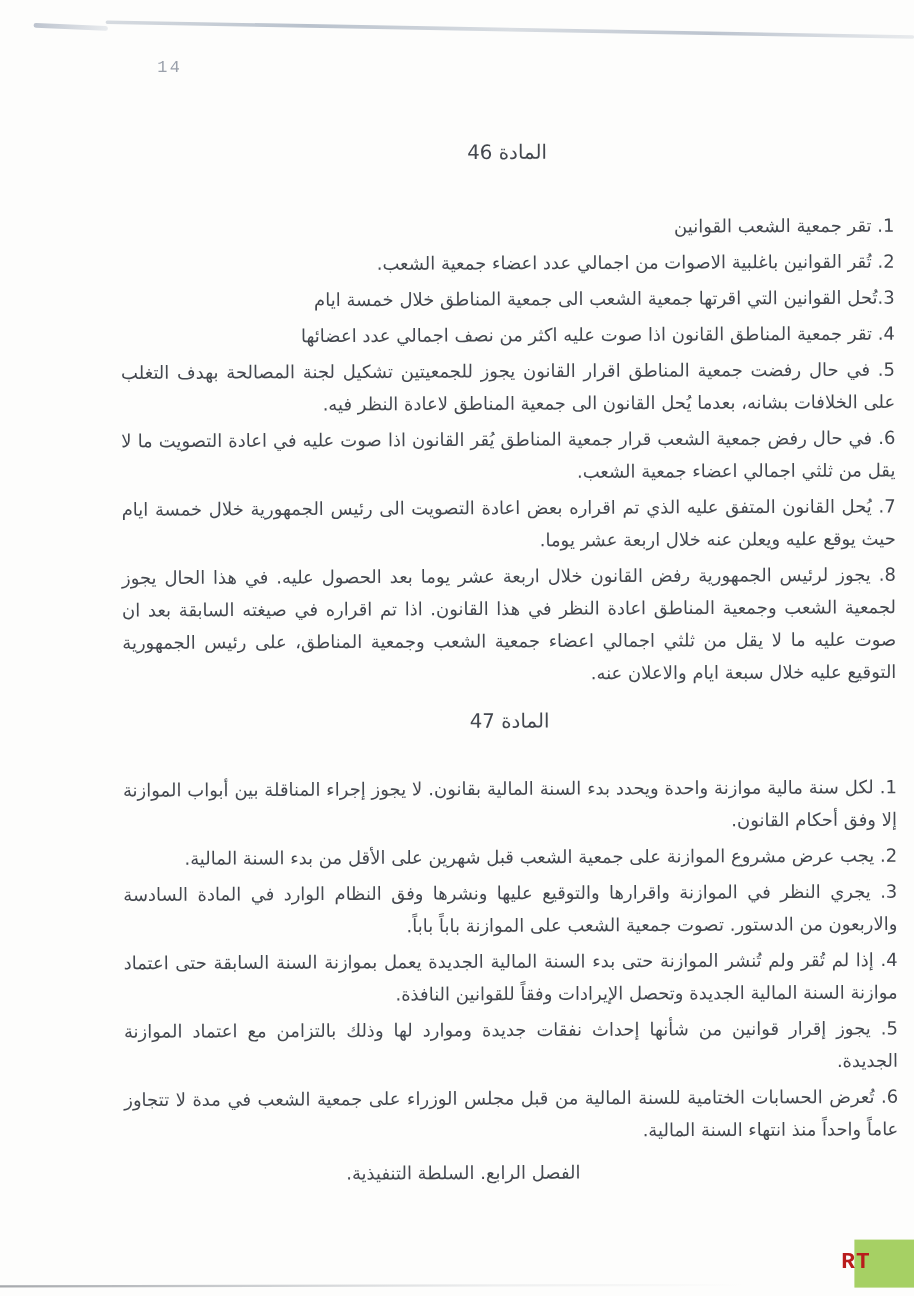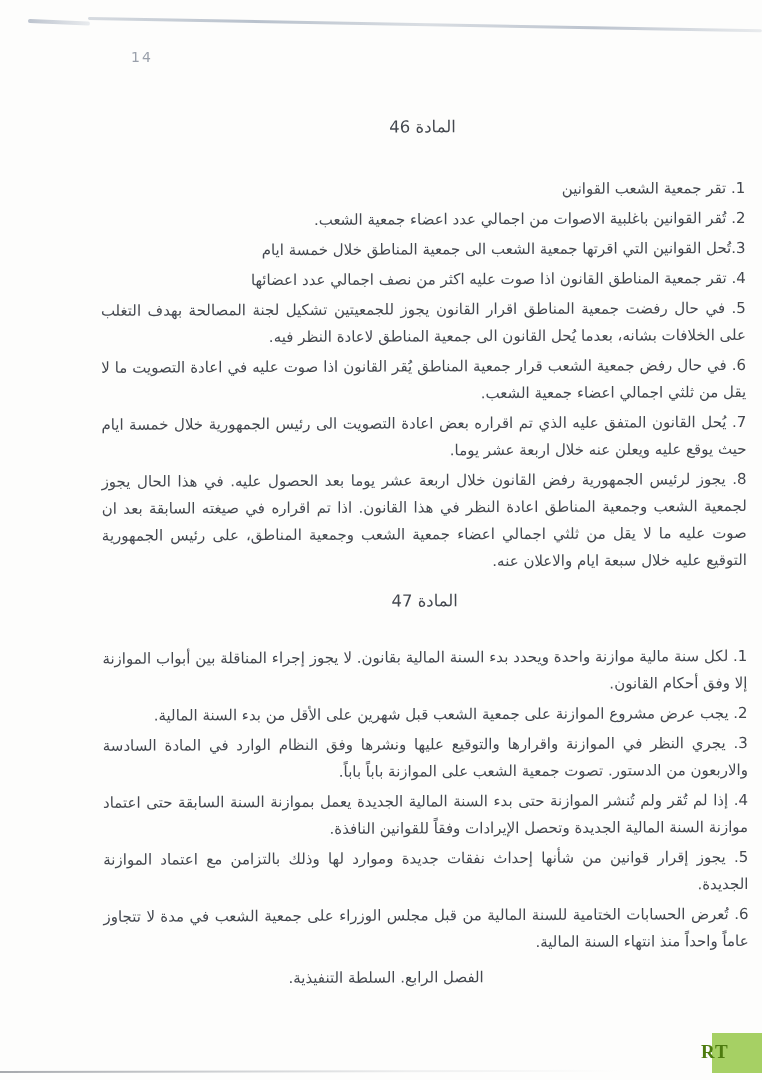--- a/index.html
+++ b/index.html
@@ -31,21 +31,21 @@
     border-radius: 2px;
   }
   .scan-line-bottom {
     position: absolute; top: 1071px; left: 0; width: 620px; height: 2px;
     background: linear-gradient(to right,
       rgba(95,100,108,.55), rgba(130,136,144,.40), rgba(170,175,182,.18), rgba(200,203,208,0));
     transform: rotate(-.12deg); transform-origin: left center;
   }
   .page-number {
     position: absolute; top: 49px; left: 131px;
-    font-size: 14px; color: #9aa0ab; letter-spacing: 2px;
+    font-size: 14px; color: #9aa0ab; letter-spacing: 2px; font-family: Liberation Mono, monospace;
   }
   .content {
     position: absolute; top: 112px; right: 17px; width: 645px;
     direction: rtl;
     color: #44484f;
     font-size: 15px; line-height: 27px;
     transform: rotate(-.25deg); transform-origin: top right;
   }
   .article-heading {
     text-align: center;
@@ -61,23 +61,23 @@
     margin-top: 8px;
     text-align: right;
     text-indent: 265px;
   }
   .rt-logo-square {
     position: absolute; left: 712px; top: 1033px; width: 50px; height: 40px;
     background: #a6d064;
   }
   .rt-logo-text {
     position: absolute; left: 701px; top: 1041px;
-    font-size: 19px; font-weight: bold; color: #4d7c0f;
+    font-size: 19px; font-weight: bold; color: #b91c1c;
     letter-spacing: 1px;
-    font-family: Liberation Serif, serif;
+    font-family: Liberation Mono, monospace;
   }
 </style>
 </head>
 <body>
 
 <div class="page">
 
   <div class="scan-smudge-short"></div>
   <div class="scan-smudge-long"></div>
   <div class="scan-line-bottom"></div>

